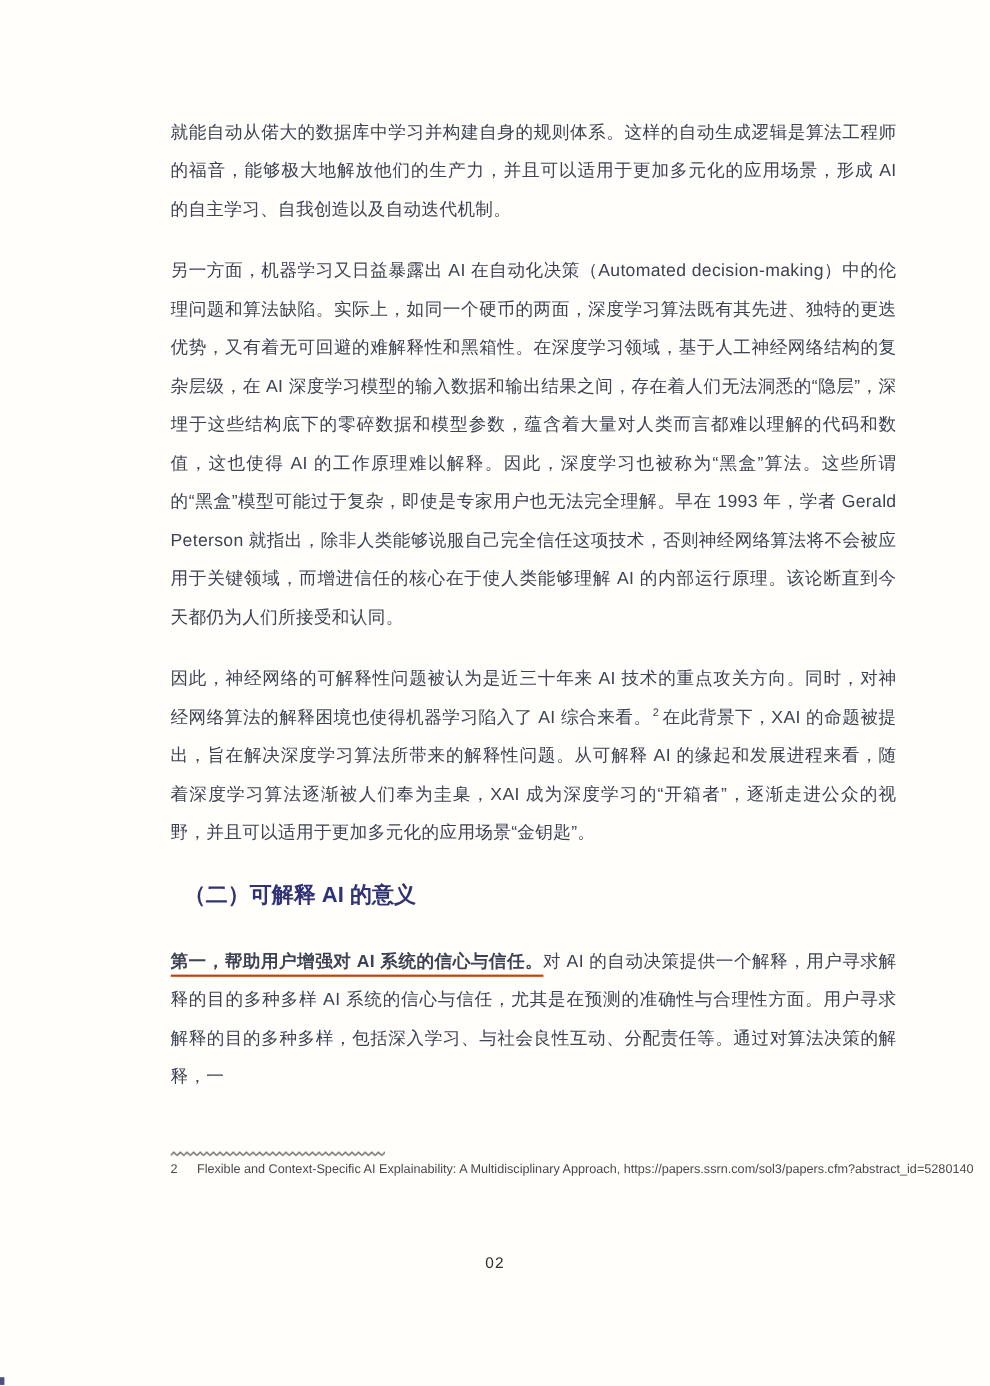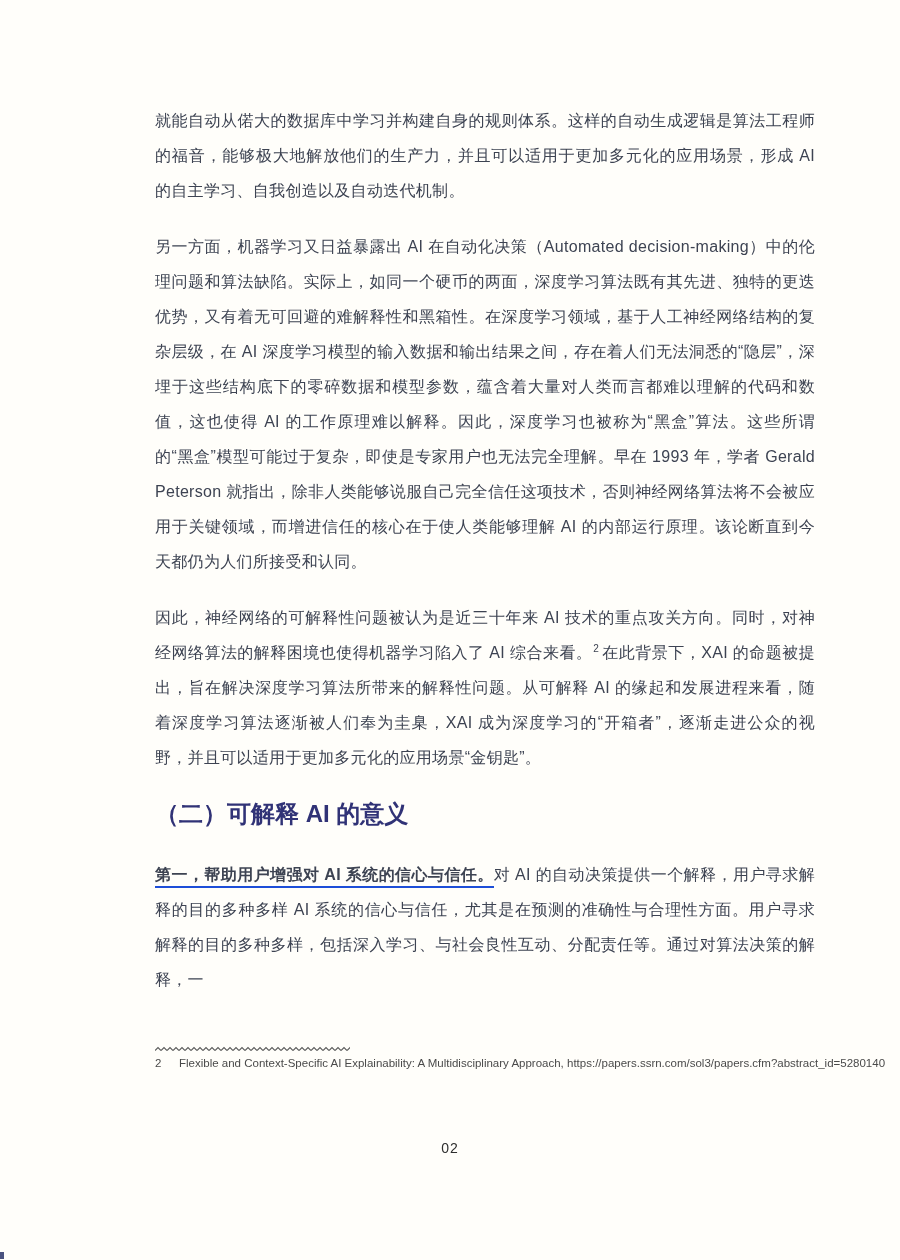--- a/index.html
+++ b/index.html
@@ -26,36 +26,36 @@
     box-sizing: content-box;
   }
   p.body-para {
     font-size: 16px;
     line-height: 35px;
     text-align: justify;
     margin: 0 0 21px 0;
     letter-spacing: 0.3px;
   }
   .section-heading {
-    font-size: 24px;
+    font-size: 20px;
     line-height: 36px;
     font-weight: bold;
     color: #303276;
-    margin: 14px 0 25px 0;
+    margin: 14px 0 25px 12px;
     text-align: left;
   }
   sup.ref {
     font-size: 10px;
     vertical-align: super;
     line-height: 0;
     margin: 0 3px 0 1px;
   }
   .lead-emphasis {
     font-weight: bold;
-    border-bottom: 2px solid #1d4ed8;
+    border-bottom: 2px solid #c2410c;
     padding-bottom: 3px;
   }
   .footnote-block {
     position: absolute;
     left: 155px;
     top: 1046px;
     width: 710px;
   }
   .footnote-divider {
     display: block;

